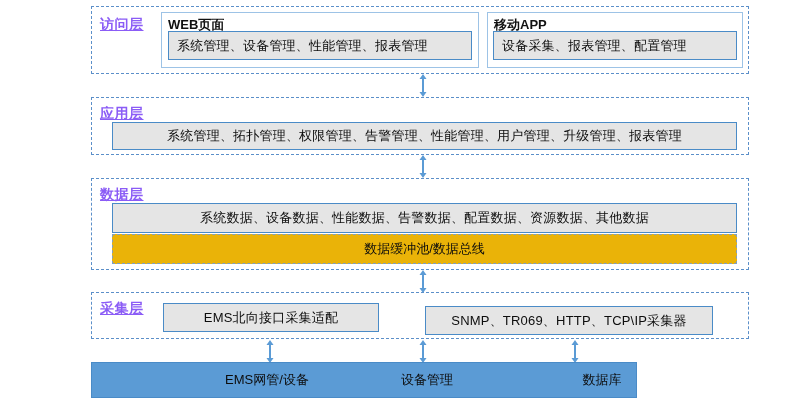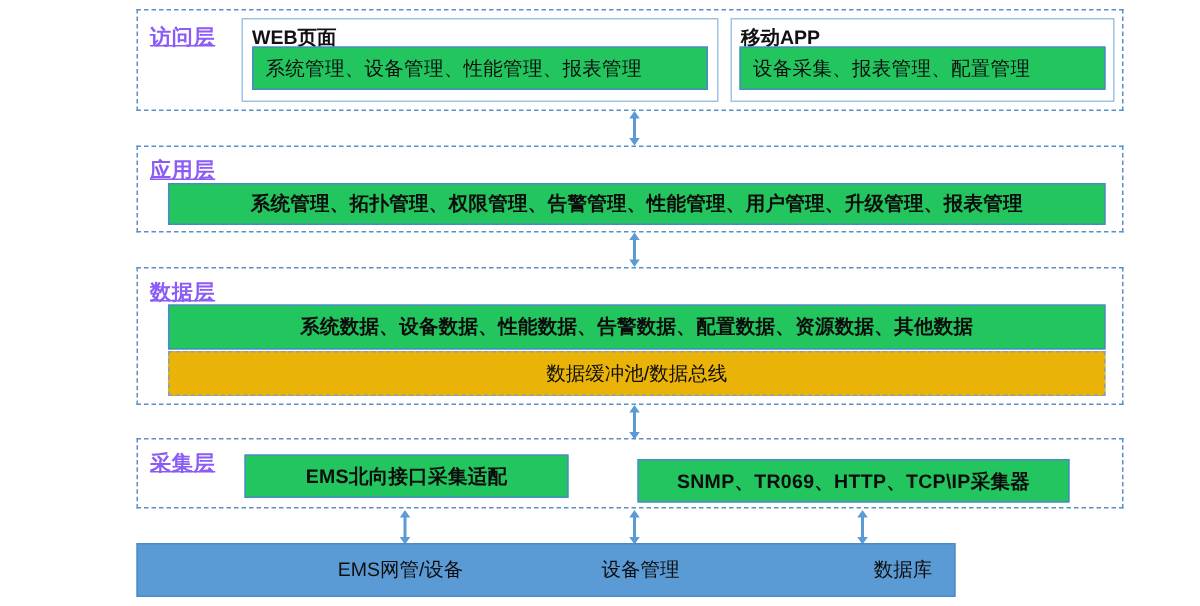--- a/index.html
+++ b/index.html
@@ -50,31 +50,31 @@
     left: 6px;
     font-size: 13px;
     font-weight: 700;
     color: #111111;
     white-space: nowrap;
   }
 
   
   .bluebar {
     position: absolute;
-    background: #22c55e;
+    background: #e5e5e5;
     border: 1px solid #4a8bc7;
     box-sizing: border-box;
     display: flex;
     align-items: center;
     font-size: 13px;
     color: #0d0d0d;
     white-space: nowrap;
     letter-spacing: 0.2px;
   }
-  .bluebar.center { justify-content: center; font-weight: bold; }
+  .bluebar.center { justify-content: center; }
   .bluebar.left { justify-content: flex-start; padding-left: 8px; }
 
   
   .dashbox {
     position: absolute;
     border: 1px dashed #7f9fc4;
     box-sizing: border-box;
     background: #eab308;
     display: flex;
     align-items: center;

